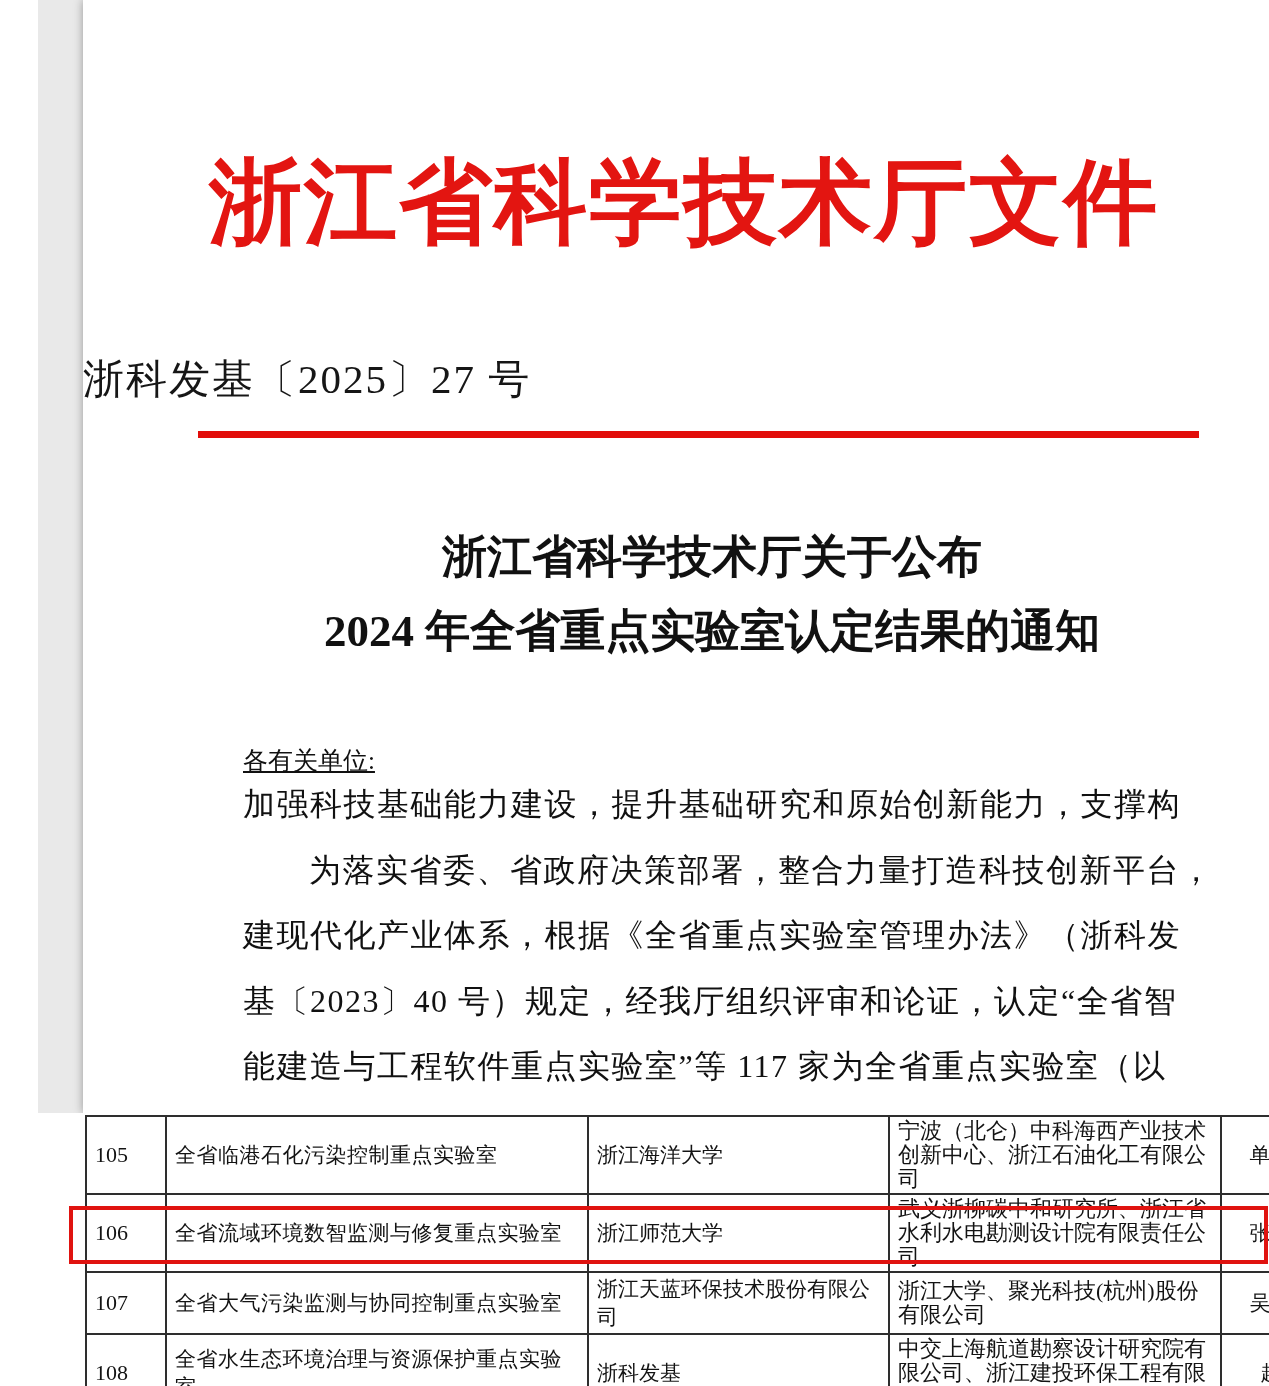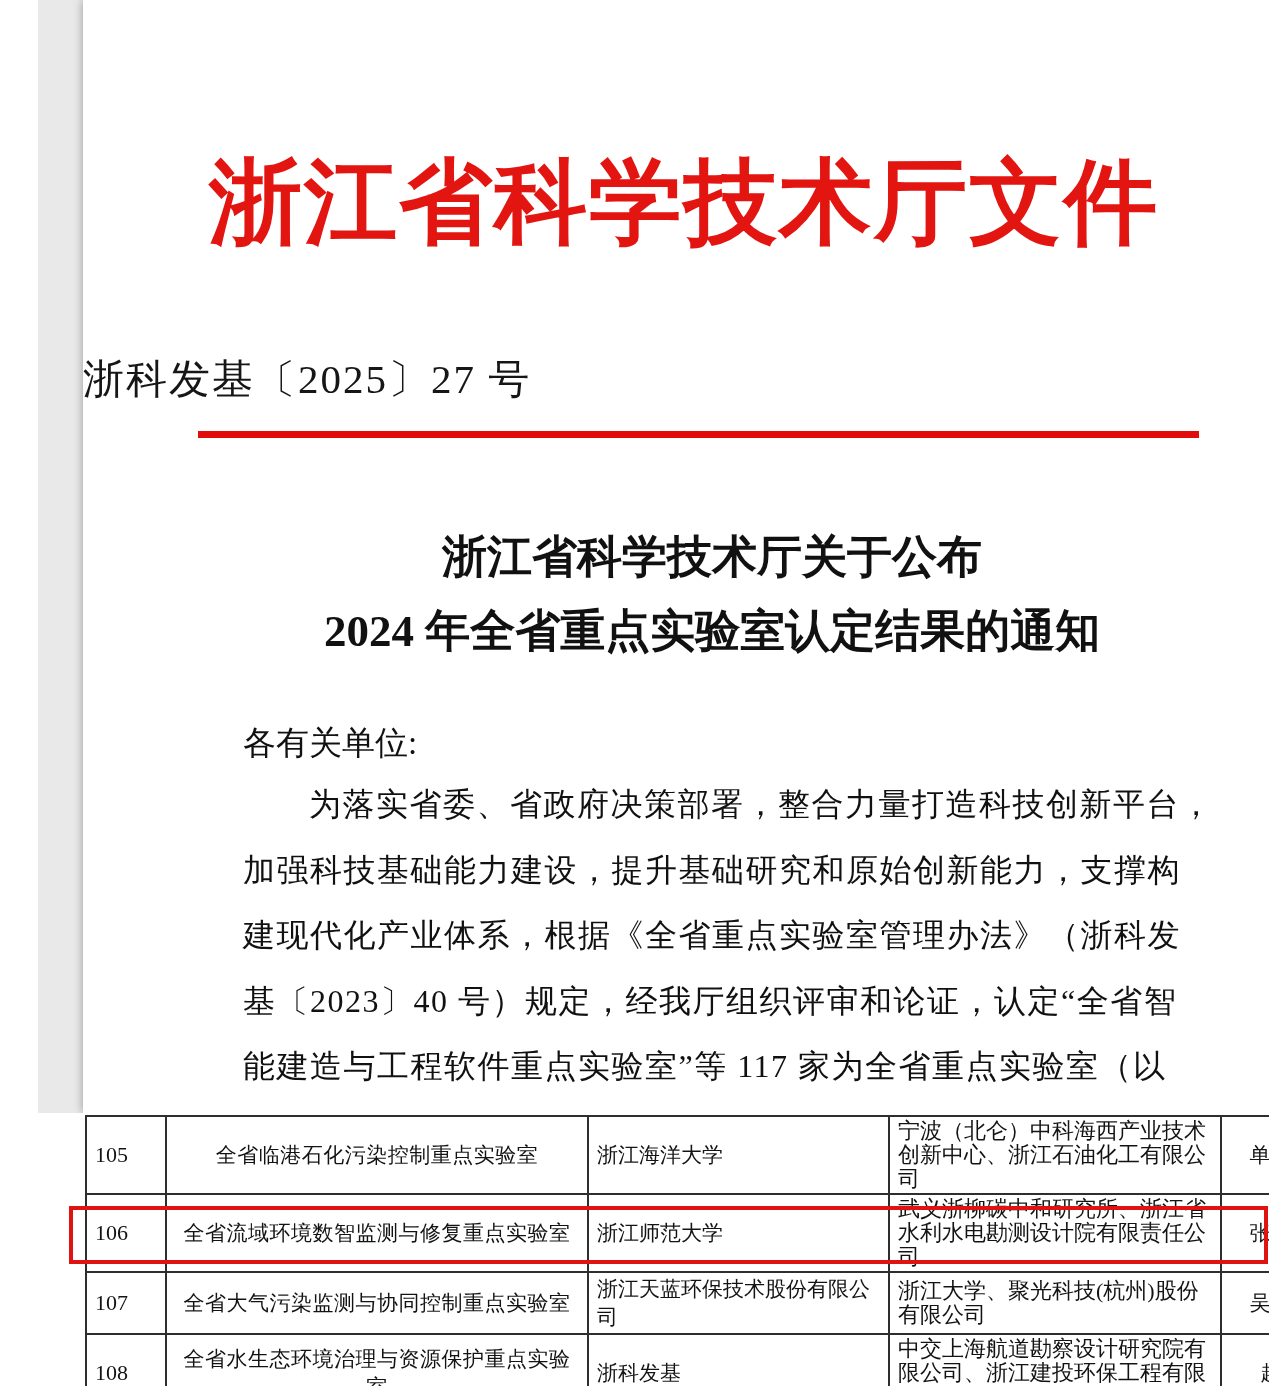--- a/index.html
+++ b/index.html
@@ -46,22 +46,22 @@
   .notice-title{
     position:absolute;left:0;width:100%;
     text-align:center;
     font-size:45px;font-weight:700;color:#111;
     white-space:nowrap;
     padding-left:28px;
   }
   .notice-title.line1{top:527px;}
   .notice-title.line2{top:601px;}
   .salutation{
-    position:absolute;left:160px;top:721px;
-    font-size:33px;color:#111;
+    position:absolute;left:160px;top:744px;
+    font-size:25px;color:#111;text-decoration:underline;
   }
   .body-block{
     position:absolute;left:160px;top:772px;width:940px;
   }
   .body-line{
     font-size:32px;color:#111;
     line-height:65.5px;
     letter-spacing:1.5px;
     white-space:nowrap;
   }
@@ -79,21 +79,21 @@
   }
   table.results td{
     border:2px solid #2e2e2e;
     vertical-align:middle;
     color:#131313;
     padding:2px 8px;
     overflow:hidden;
   }
   table.results tr{height:49px;}
   td.c-no{width:62px;text-align:left;font-size:22px;padding:0;}
-  td.c-lab{width:404px;font-size:21px;padding-left:14px;letter-spacing:0.5px;text-align:center;}
+  td.c-lab{width:404px;font-size:21px;padding-left:14px;letter-spacing:0.5px;}
   td.c-host{width:283px;font-size:21px;padding-left:12px;}
   td.c-partners{width:314px;font-size:22px;line-height:24px;padding-left:10px;}
   td.c-director{width:105px;text-align:center;font-size:21px;letter-spacing:1px;padding:0;}
   .highlight-box{
     position:absolute;left:31px;top:1206px;
     width:1199px;height:58px;
     border:4px solid #e01310;
     box-sizing:border-box;
     pointer-events:none;
   }
@@ -111,22 +111,22 @@
     <div class="doc-number">浙科发基〔2025〕27 号</div>
 
     <div class="red-divider"></div>
 
     <div class="notice-title line1">浙江省科学技术厅关于公布</div>
     <div class="notice-title line2">2024 年全省重点实验室认定结果的通知</div>
 
     <div class="salutation">各有关单位:</div>
 
     <div class="body-block">
+      <div class="body-line">加强科技基础能力建设，提升基础研究和原始创新能力，支撑构</div>
       <div class="body-line indent">为落实省委、省政府决策部署，整合力量打造科技创新平台，</div>
-      <div class="body-line">加强科技基础能力建设，提升基础研究和原始创新能力，支撑构</div>
       <div class="body-line">建现代化产业体系，根据《全省重点实验室管理办法》（浙科发</div>
       <div class="body-line">基〔2023〕40 号）规定，经我厅组织评审和论证，认定“全省智</div>
       <div class="body-line">能建造与工程软件重点实验室”等 117 家为全省重点实验室（以</div>
       <div class="body-line">下简称“实验室”）。现将有关事项通知如下:</div>
     </div>
   </div>
 
   <div class="table-section">
     <table class="results">
       <tbody>

